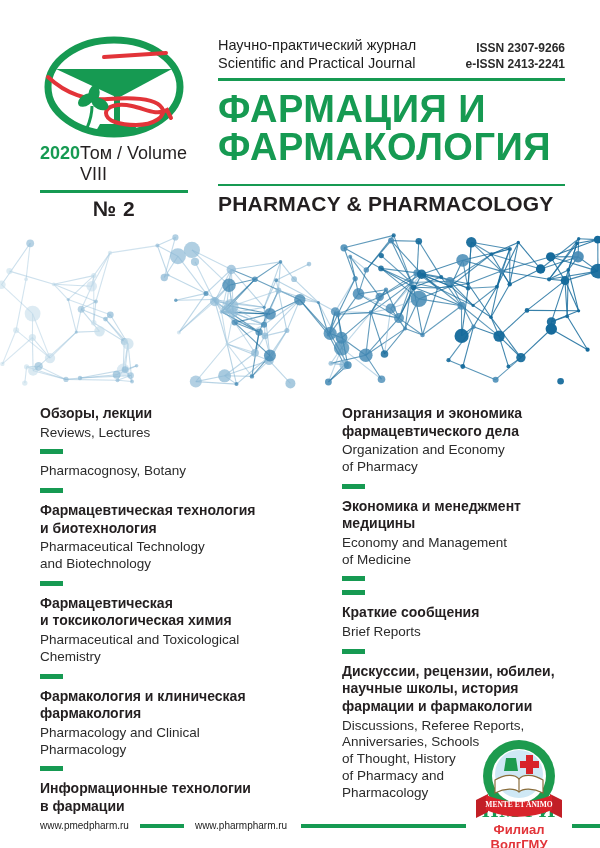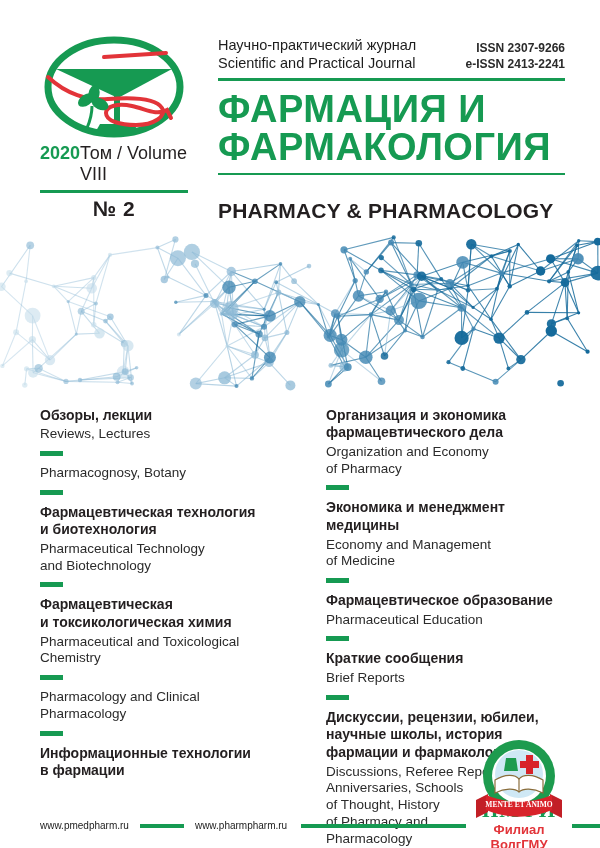--- a/index.html
+++ b/index.html
@@ -22,29 +22,29 @@
   .vol{color:var(--ink)}
   .brand-rule{height:3px;background:var(--green);margin:5px 0 4px}
   .issue{text-align:center;font-weight:bold;font-size:21px;letter-spacing:.5px}
 
   .mast{flex:1;min-width:0}
   .row1{display:flex;justify-content:space-between;align-items:flex-end}
   .jtype{font-size:14.5px;line-height:1.26;color:#1d1d1d}
   .issn{font-size:12px;font-weight:bold;text-align:right;line-height:1.35;color:#2a2a2a}
   .rule{height:3px;background:var(--green);margin-top:5px}
   .title{font-size:38px;line-height:1.0;font-weight:bold;color:var(--green);
-         margin:9px 0 7px;letter-spacing:.5px;white-space:pre-line}
+         margin:9px 0 18px;letter-spacing:.5px;white-space:pre-line}
   .rule2{height:2px;background:var(--green)}
-  .title-en{font-size:21px;font-weight:bold;margin-top:24px;letter-spacing:.2px}
+  .title-en{font-size:21px;font-weight:bold;margin-top:6px;letter-spacing:.2px}
 
   
   .network{margin-top:6px;width:600px;height:168px}
 
   
-  .columns{display:flex;gap:24px;padding:6px 36px 0 40px}
+  .columns{display:flex;gap:40px;padding:6px 36px 0 40px}
   .col-left{width:262px;flex-shrink:0}
   .col-right{flex:1}
   .sec-ru{font-weight:bold;font-size:14px;line-height:1.26;white-space:pre-line}
   .sec-en{font-size:13.5px;line-height:1.24;color:#2b2b2b;white-space:pre-line;margin-top:2px}
   .divider{width:23px;height:5px;background:var(--green);margin:8px 0 9px}
 
   
   .footer{position:absolute;left:40px;right:0;top:799px;
           display:flex;align-items:center}
   .url{font-size:10px;color:#1b1b1b;white-space:nowrap}
@@ -653,20 +653,22 @@
       </div>
       <div class="divider"></div>
       <div>
         <div class="sec-ru">Фармацевтическая
 и токсикологическая химия</div>
         <div class="sec-en">Pharmaceutical and Toxicological
 Chemistry</div>
       </div>
       <div class="divider"></div>
       <div>
+        <div class="sec-ru">Фармакология и клиническая
+фармакология</div>
         <div class="sec-en">Pharmacology and Clinical
 Pharmacology</div>
       </div>
       <div class="divider"></div>
       <div>
         <div class="sec-ru">Информационные технологии
 в фармации</div>
       </div>
     </div>
 
@@ -678,24 +680,20 @@
 of Pharmacy</div>
       </div>
       <div class="divider"></div>
       <div>
         <div class="sec-ru">Экономика и менеджмент
 медицины</div>
         <div class="sec-en">Economy and Management
 of Medicine</div>
       </div>
       <div class="divider"></div>
-      <div>
-        <div class="sec-ru">Фармацевтическое образование</div>
-        <div class="sec-en">Pharmaceutical Education</div>
-      </div>
       <div class="divider"></div>
       <div>
         <div class="sec-ru">Краткие сообщения</div>
         <div class="sec-en">Brief Reports</div>
       </div>
       <div class="divider"></div>
       <div>
         <div class="sec-ru">Дискуссии, рецензии, юбилеи,
 научные школы, история
 фармации и фармакологии</div>

